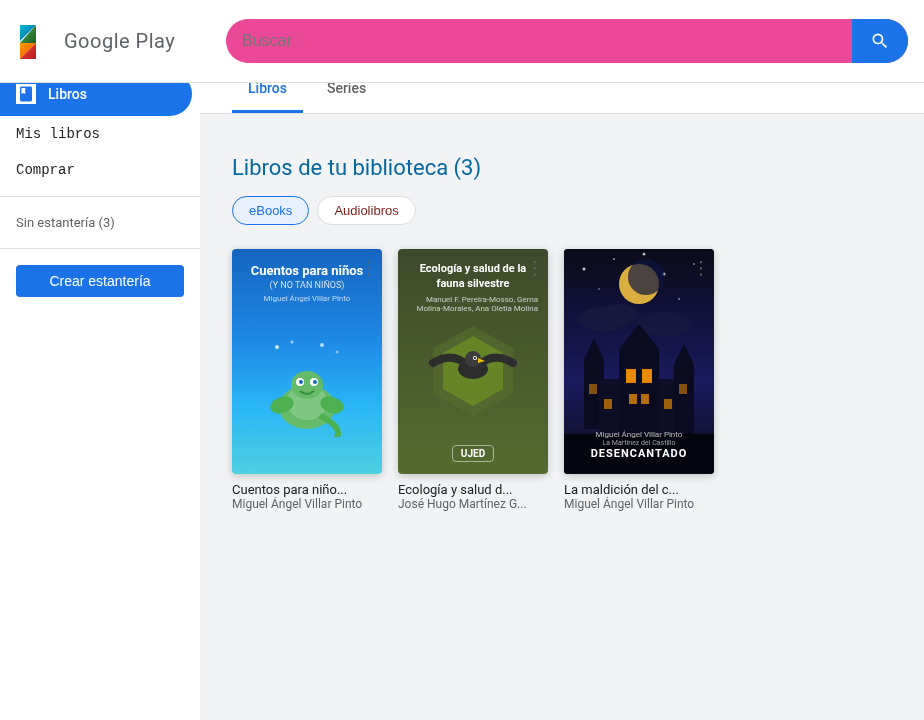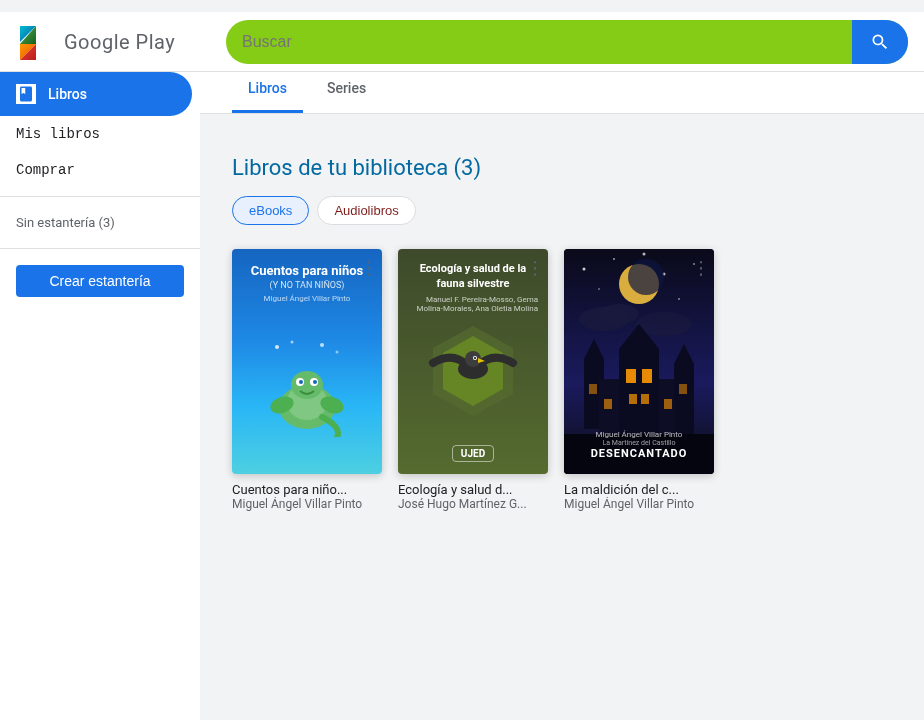--- a/index.html
+++ b/index.html
@@ -1,27 +1,27 @@
 <!DOCTYPE html>
 <html><head>
   <meta charset="utf-8">
   <style>
     * { box-sizing: border-box; margin: 0; padding: 0; }
     body { font-family: 'Roboto', Arial, sans-serif; background: #f1f3f4; color: #202124; font-size: 14px; }
 
     
     .header {
       background: #fff;
-      height: 60px;
+      height: 83px;
       display: flex;
       align-items: center;
       padding: 0 16px;
       border-bottom: 1px solid #e0e0e0;
       position: fixed;
-      top: 12px; left: 0; right: 0;
+      top: 0; left: 0; right: 0;
       z-index: 100;
     }
     .header-logo {
       display: flex;
       align-items: center;
       gap: 8px;
       min-width: 210px;
     }
     .play-triangle {
       width: 40px;
@@ -30,21 +30,21 @@
     .logo-text {
       font-size: 20px;
       font-weight: 400;
       color: #5f6368;
       letter-spacing: 0.5px;
     }
     .search-bar {
       flex: 1;
       display: flex;
       align-items: center;
-      background: #84cc16;
+      background: #ec4899;
       border-radius: 24px;
       overflow: hidden;
       height: 44px;
       max-width: 720px;
     }
     .search-input {
       flex: 1;
       border: none;
       background: transparent;
       padding: 0 16px;

